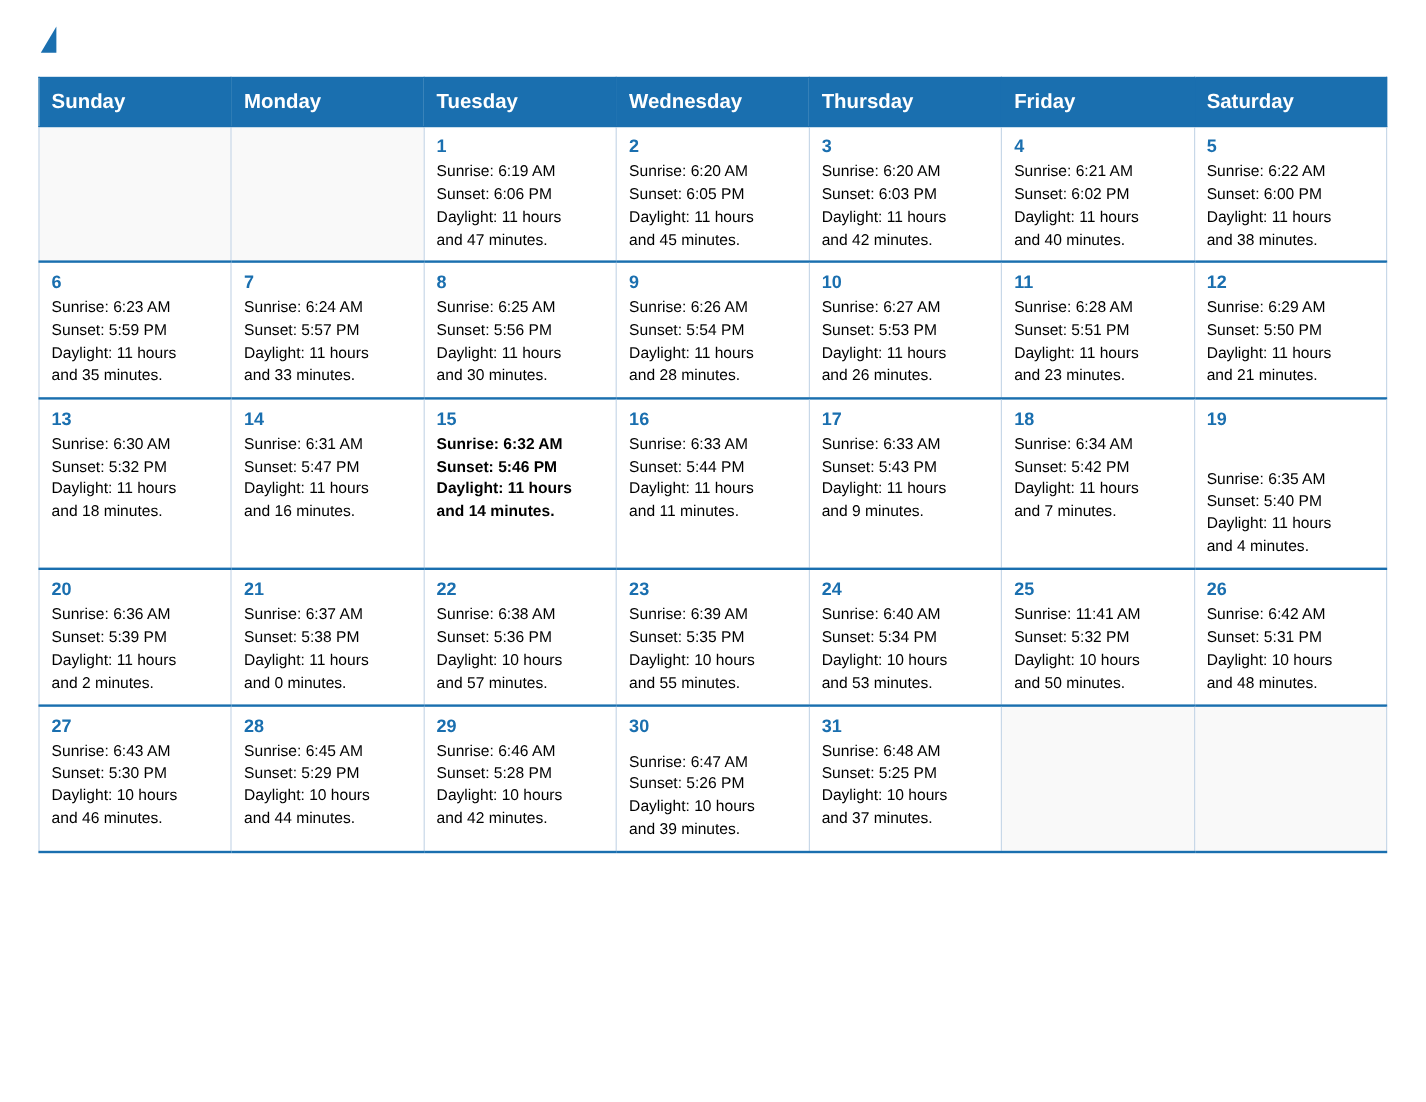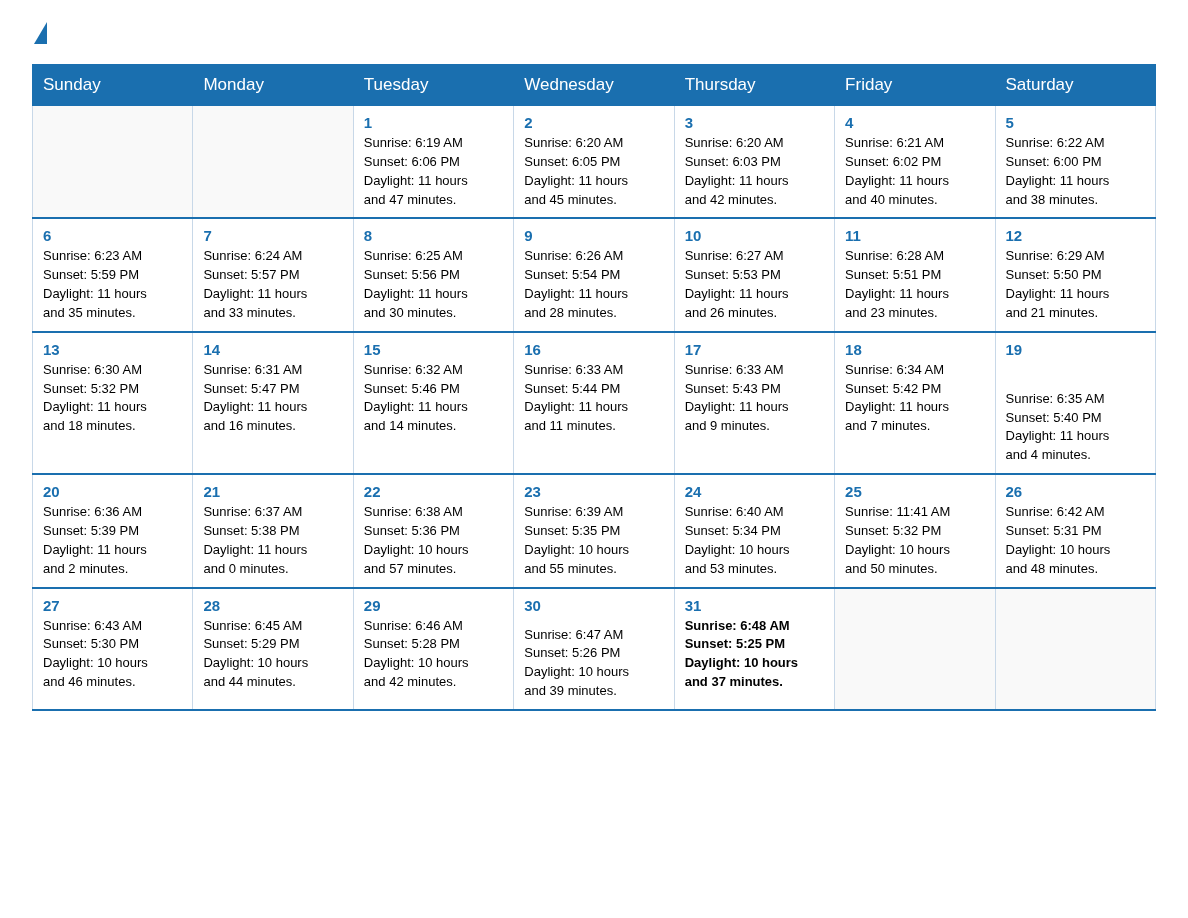--- a/index.html
+++ b/index.html
@@ -70,21 +70,21 @@
     .calendar {
       width: 100%;
       border-collapse: collapse;
       border: 1px solid #b0c4d8;
     }
     .calendar th {
       background: #1a6faf;
       color: #fff;
       padding: 10px 10px;
       font-size: 17px;
-      font-weight: normal;
+      font-weight: bold;
       text-align: left;
       border: 1px solid #1a6faf;
     }
     .calendar td {
       vertical-align: top;
       padding: 8px 10px;
       font-size: 13.5px;
       border: 1px solid #c8d8e8;
       width: 14.28%;
       min-height: 90px;
@@ -239,21 +239,21 @@
         </td>
         <td>
           <span class="day-num">14</span>
           <div class="day-info" style="white-space: pre-line;">Sunrise: 6:31 AM
 Sunset: 5:47 PM
 Daylight: 11 hours
 and 16 minutes.</div>
         </td>
         <td>
           <span class="day-num">15</span>
-          <div class="day-info" style="white-space: pre-line;">Sunrise: 6:32 AM
+          <div class="day-info" style="white-space: pre-line; font-weight: bold;">Sunrise: 6:32 AM
 Sunset: 5:46 PM
 Daylight: 11 hours
 and 14 minutes.</div>
         </td>
         <td>
           <span class="day-num">16</span>
           <div class="day-info" style="white-space: pre-line;">Sunrise: 6:33 AM
 Sunset: 5:44 PM
 Daylight: 11 hours
 and 11 minutes.</div>
@@ -355,21 +355,21 @@
         </td>
         <td>
           <span class="day-num">30</span>
           <div class="day-info" style="white-space: pre-line; margin-top: 12px;">Sunrise: 6:47 AM
 Sunset: 5:26 PM
 Daylight: 10 hours
 and 39 minutes.</div>
         </td>
         <td>
           <span class="day-num">31</span>
-          <div class="day-info" style="white-space: pre-line; font-weight: bold;">Sunrise: 6:48 AM
+          <div class="day-info" style="white-space: pre-line;">Sunrise: 6:48 AM
 Sunset: 5:25 PM
 Daylight: 10 hours
 and 37 minutes.</div>
         </td>
         <td class="empty"></td>
         <td class="empty"></td>
       </tr>
     </tbody>
 </table>
 

